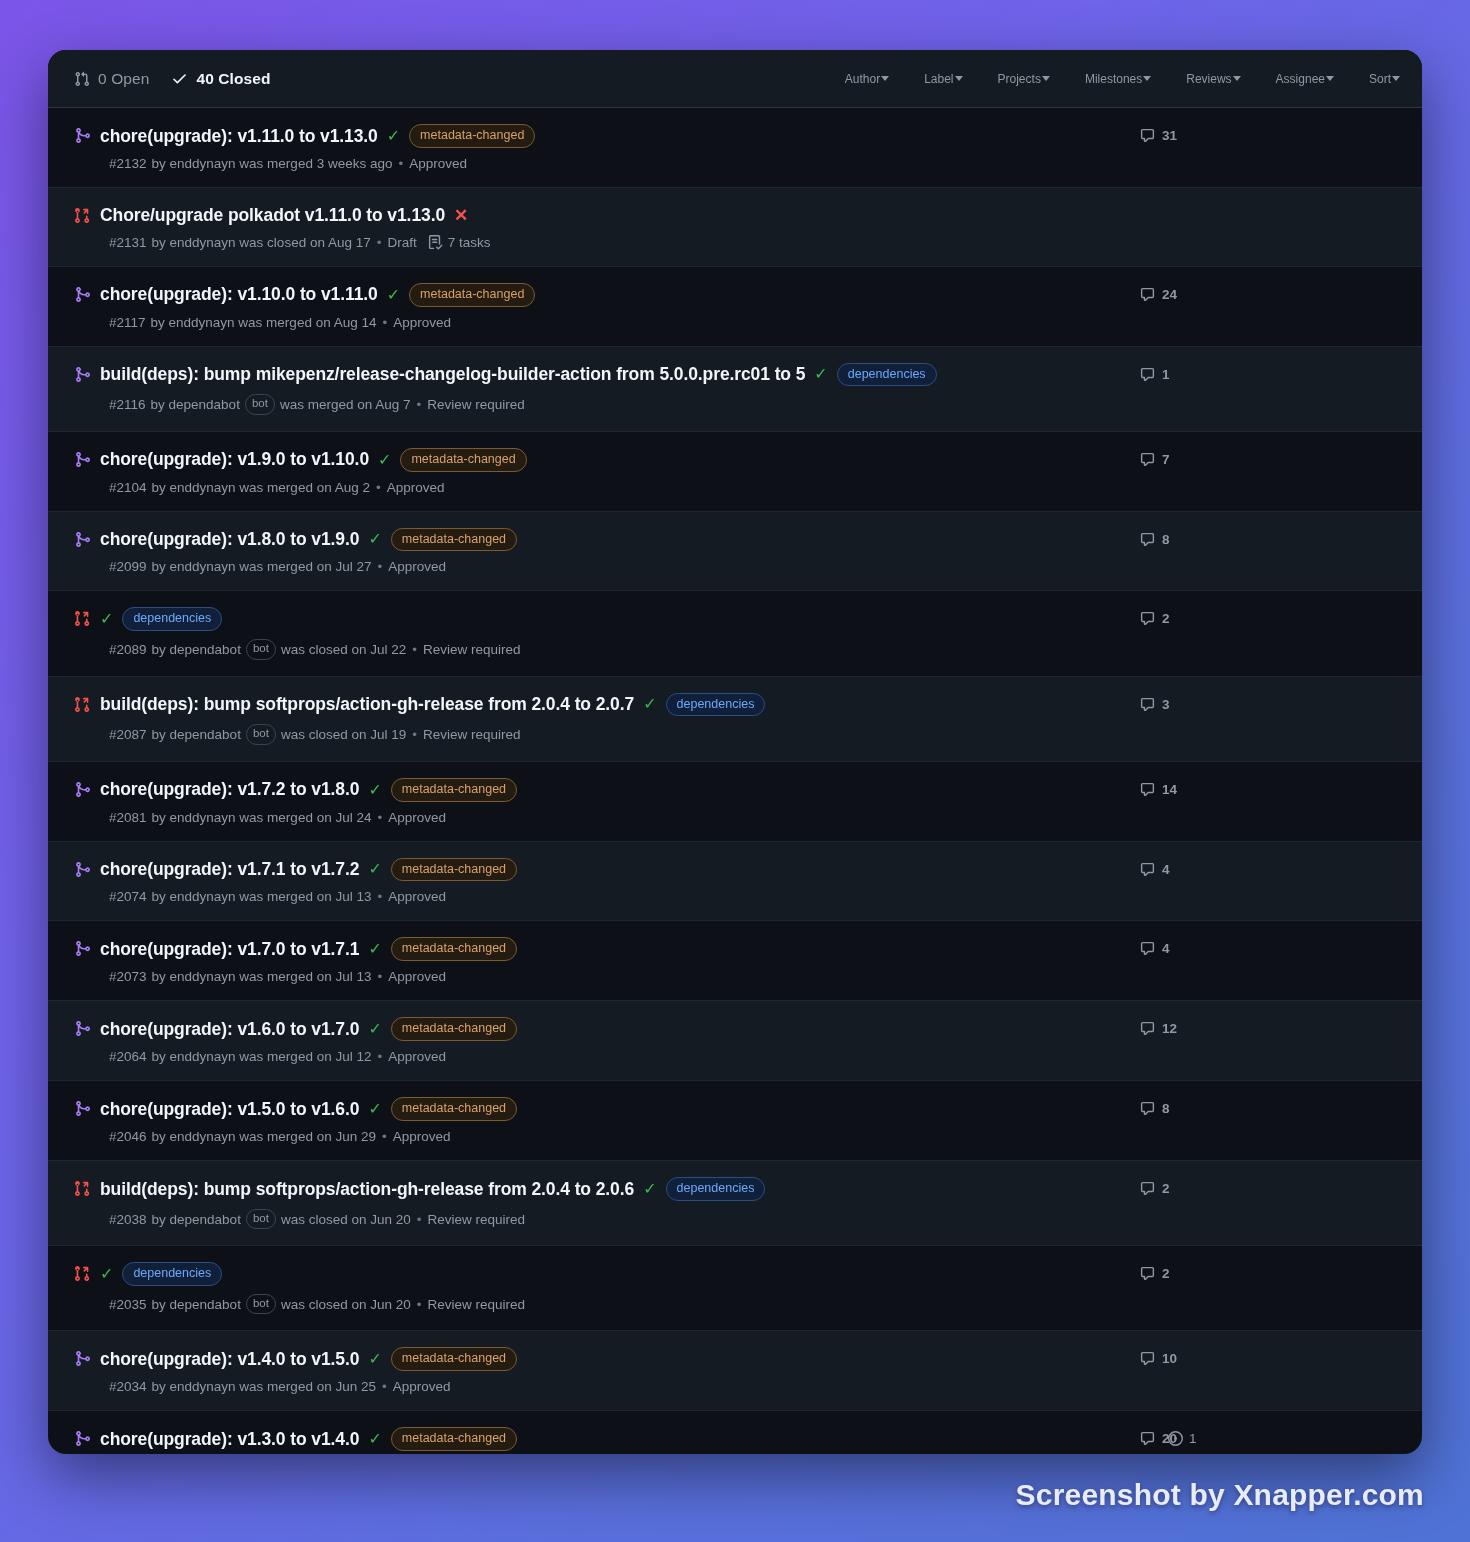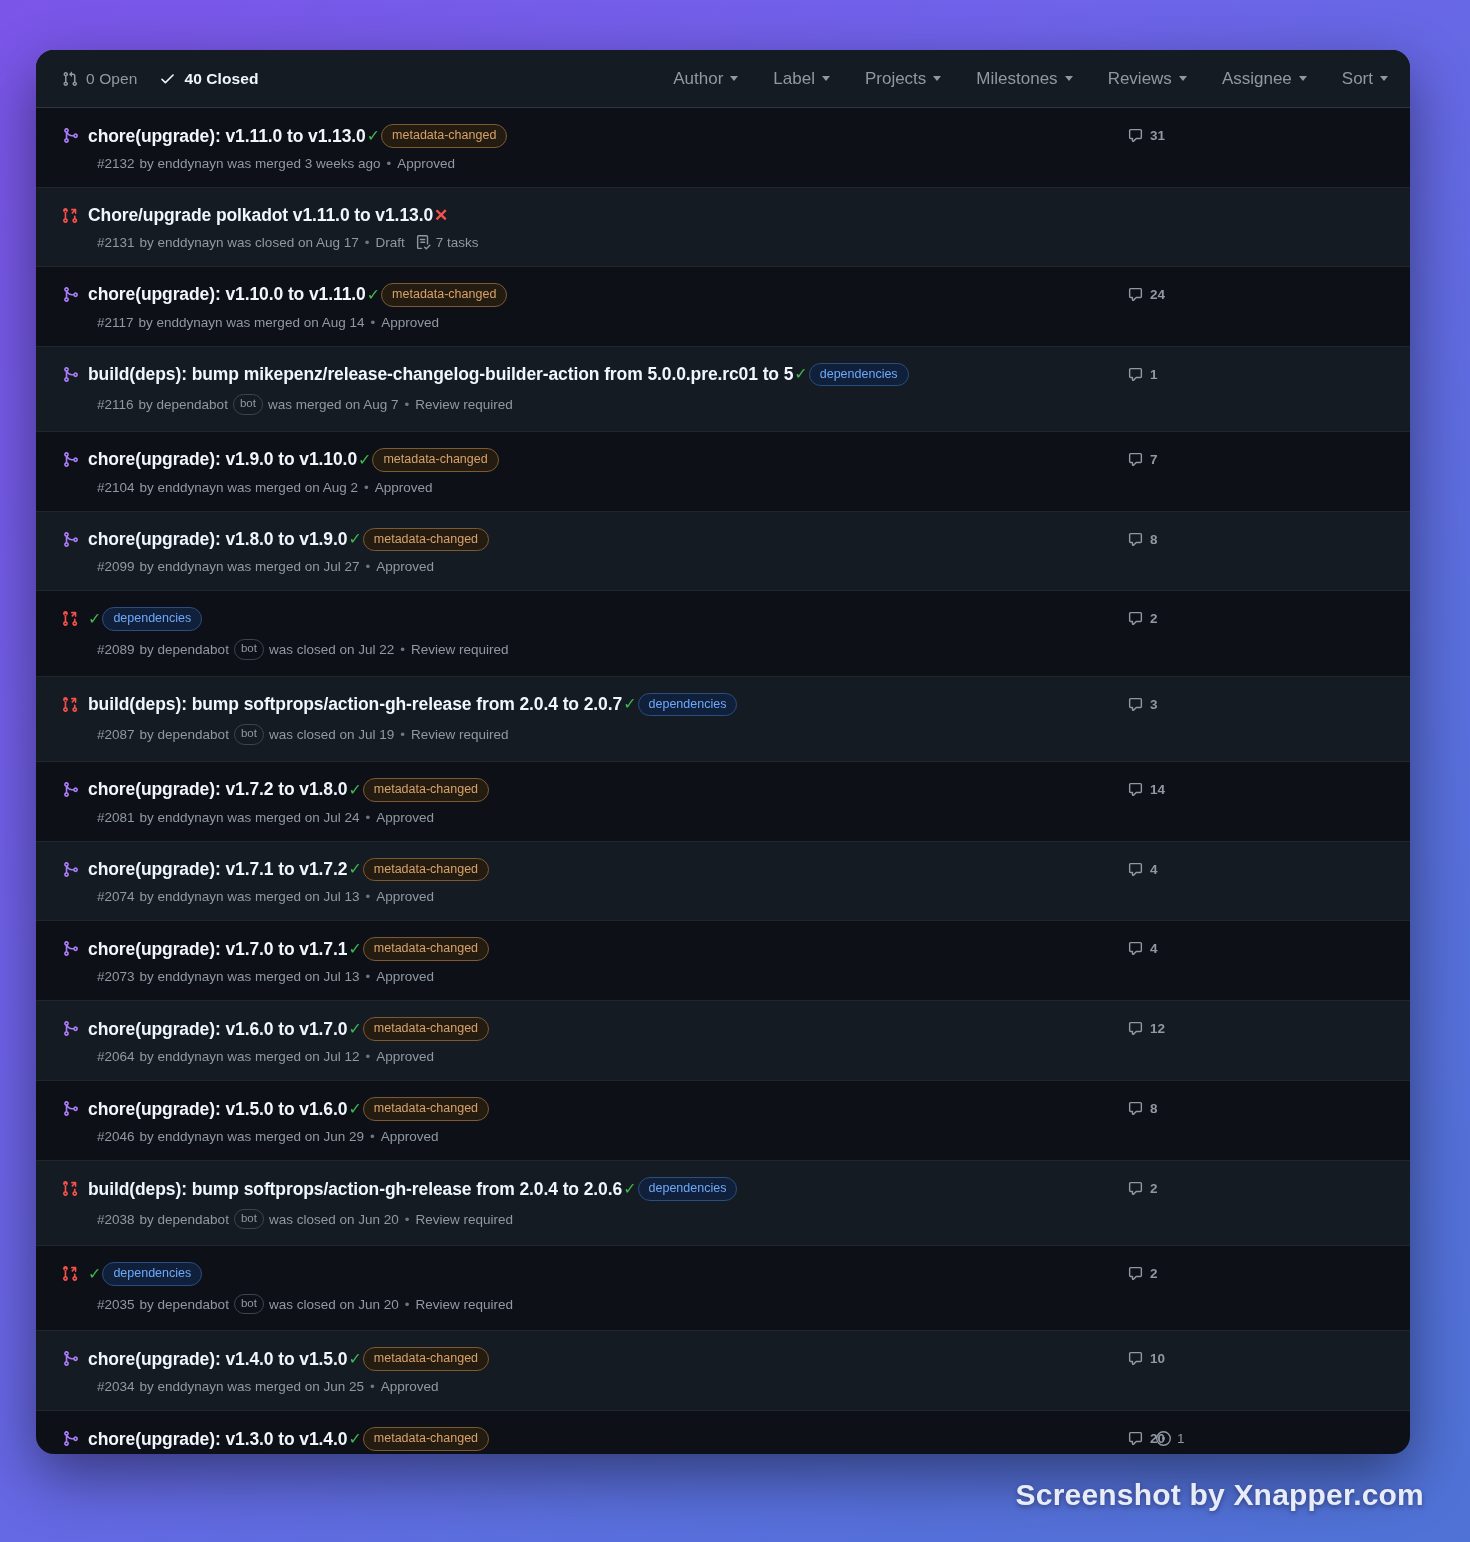--- a/index.html
+++ b/index.html
@@ -8,21 +8,21 @@
     width: 1470px;
     height: 1542px;
     font-family: "Liberation Sans", sans-serif;
     background: linear-gradient(135deg, #7b55e8 0%, #6f63ea 35%, #5a6fdd 70%, #4f72d6 100%);
     overflow: hidden;
     position: relative;
   }
 
   .window {
     position: absolute;
-    left: 36px;
+    left: 48px;
     top: 50px;
     width: 1374px;
     height: 1404px;
     background: #0d1117;
     border-radius: 18px;
     overflow: hidden;
     box-shadow: 0 22px 60px rgba(0,0,0,0.45);
   }
 
   
@@ -38,22 +38,22 @@
   .state-tab {
     display: flex; align-items: center; gap: 8px;
     font-size: 15.5px; color: #9198a1; cursor: pointer;
     letter-spacing: .1px;
   }
   .state-tab.active { color: #f0f6fc; font-weight: bold; }
   .filters {
     margin-left: auto; display: flex; align-items: center; gap: 35px;
   }
   .filter {
-    font-size: 17px; color: #9198a1; cursor: pointer;
-    display: flex; align-items: center; gap: 7px;
+    font-size: 12px; color: #9198a1; cursor: pointer;
+    display: flex; align-items: center; gap: 1px;
   }
   .caret {
     width: 0; height: 0;
     border-left: 4.5px solid transparent;
     border-right: 4.5px solid transparent;
     border-top: 5px solid #9198a1;
     display: inline-block;
   }
 
   
@@ -67,21 +67,21 @@
     position: relative;
   }
   .row.alt { background: #151b23; }
   .row-icon {
     width: 26px; flex: 0 0 26px;
     padding-top: 3px;
     display: flex; justify-content: flex-start;
   }
   .row-main { flex: 1 1 auto; min-width: 0; }
   .title-line {
-    display: flex; align-items: center; gap: 1px;
+    display: flex; align-items: center; gap: 9px;
     flex-wrap: wrap;
   }
   .pr-title {
     font-size: 17.5px; font-weight: bold; color: #f0f6fc;
     line-height: 1.3; cursor: pointer; letter-spacing: -.1px;
   }
   .check-ok { color: #3fb950; font-size: 16px; line-height: 1; }
   .x-fail { color: #f85149; font-size: 17px; line-height: 1; font-weight: bold;}
 
   .label {

